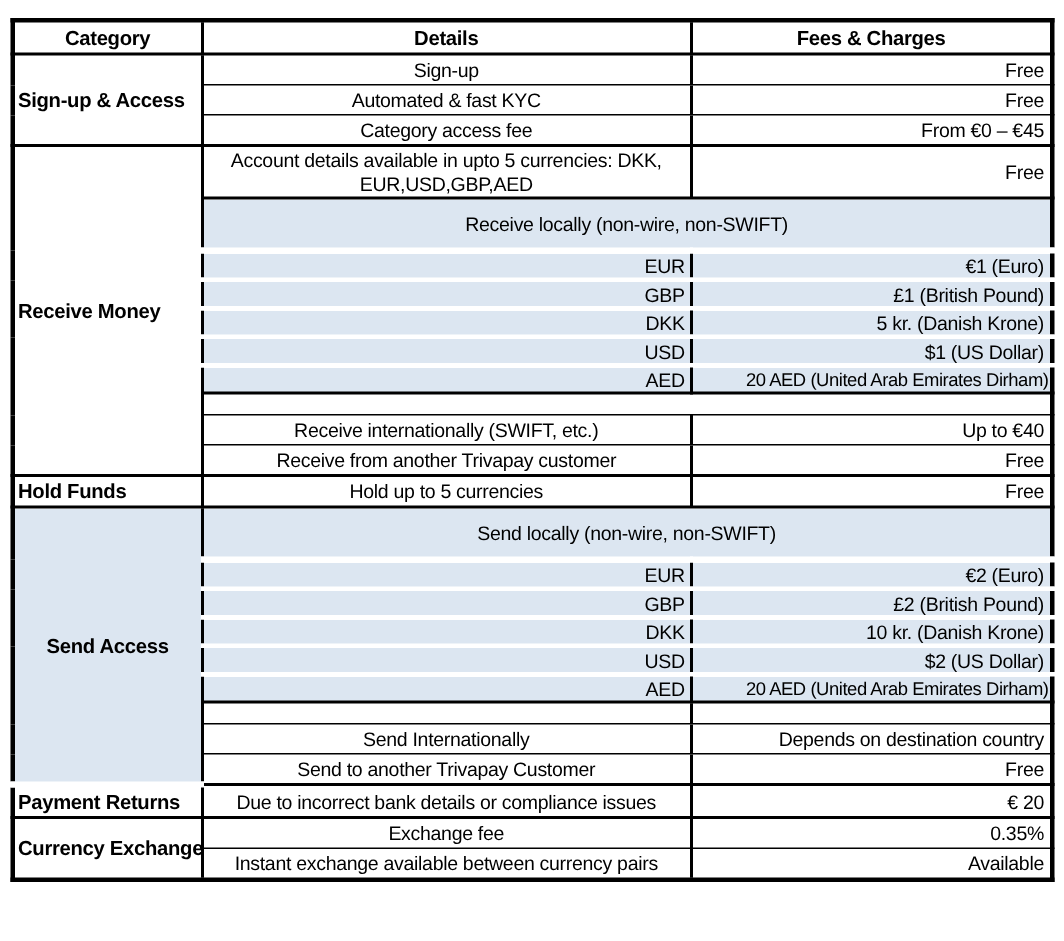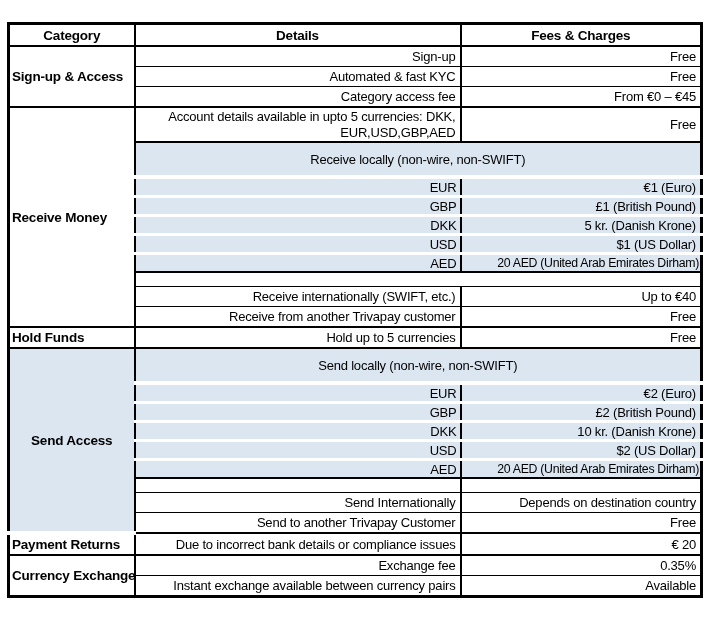--- a/index.html
+++ b/index.html
@@ -1,17 +1,17 @@
 <!DOCTYPE html>
 <html><head>
 <meta charset="utf-8">
 <style>
   html, body { margin: 0; padding: 0; background: #ffffff; }
   body { width: 709px; height: 627px; overflow: hidden; }
-  .wrap { padding: 22px 0 0 7px; }
+  .wrap { padding: 12px 0 0 7px; }
 
   table.fees {
     border-collapse: collapse;
     table-layout: fixed;
     width: 693px;
     font-family: "Liberation Sans", sans-serif;
     font-size: 13px;
     letter-spacing: -0.2px;
     color: #000000;
     border: 3px solid #000000;
@@ -39,21 +39,21 @@
     vertical-align: middle;
   }
   td.cat {
     border: 2px solid #000000;
     font-weight: bold;
     font-size: 13.5px;
     text-align: left;
     padding: 0 2px;
     white-space: nowrap;
   }
-  td.det { text-align: right; white-space: nowrap; margin-left: 24px; }
+  td.det { text-align: center; white-space: nowrap; margin-left: 24px; }
   td.fee { text-align: right; white-space: nowrap; }
   td.fee-long { font-size: 12.3px; letter-spacing: -0.3px; padding: 0 1px; }
   td.tall-det { white-space: normal; height: 33px; line-height: 15.5px; }
   td.tall-fee { height: 33px; }
 
   tr.sec > td { border-top-width: 2px; }
 
   tr.hl-head > td {
     background: #dce6f1;
     height: 32px;

